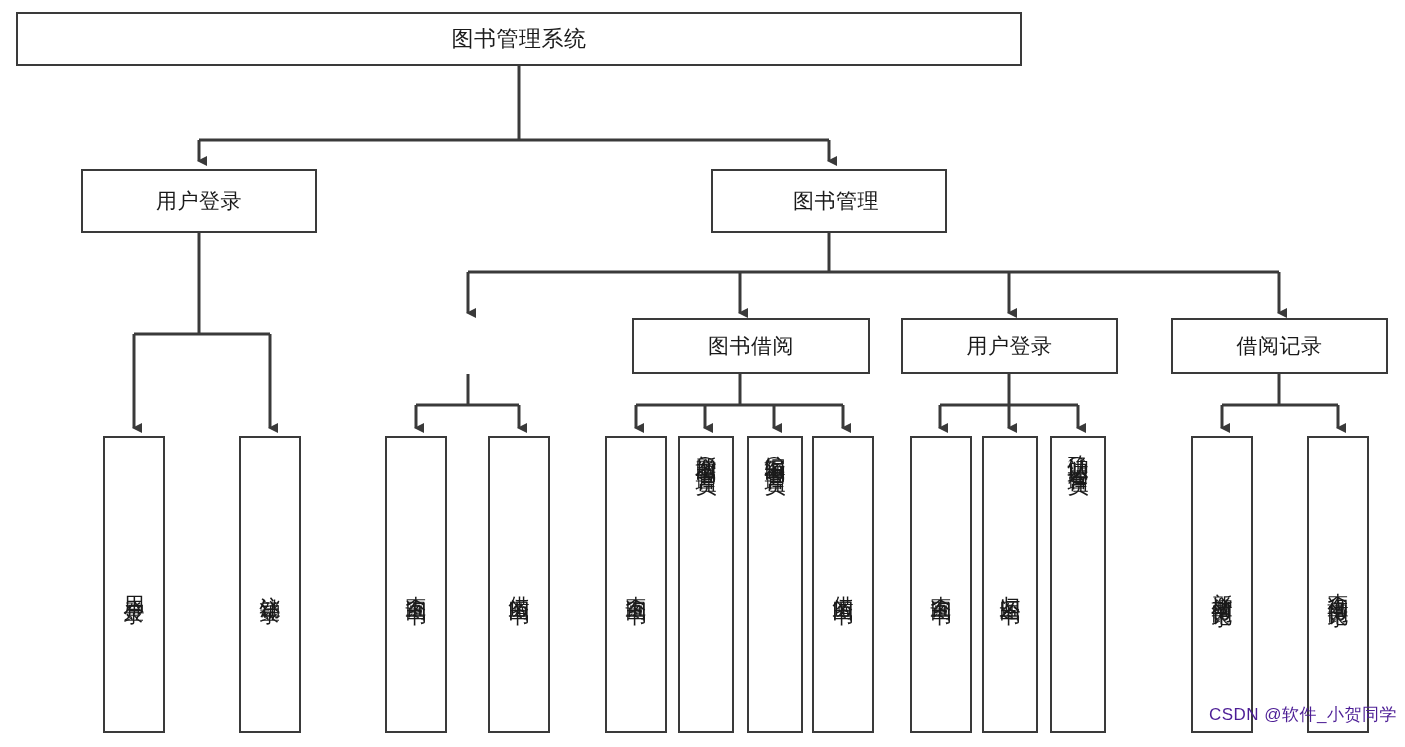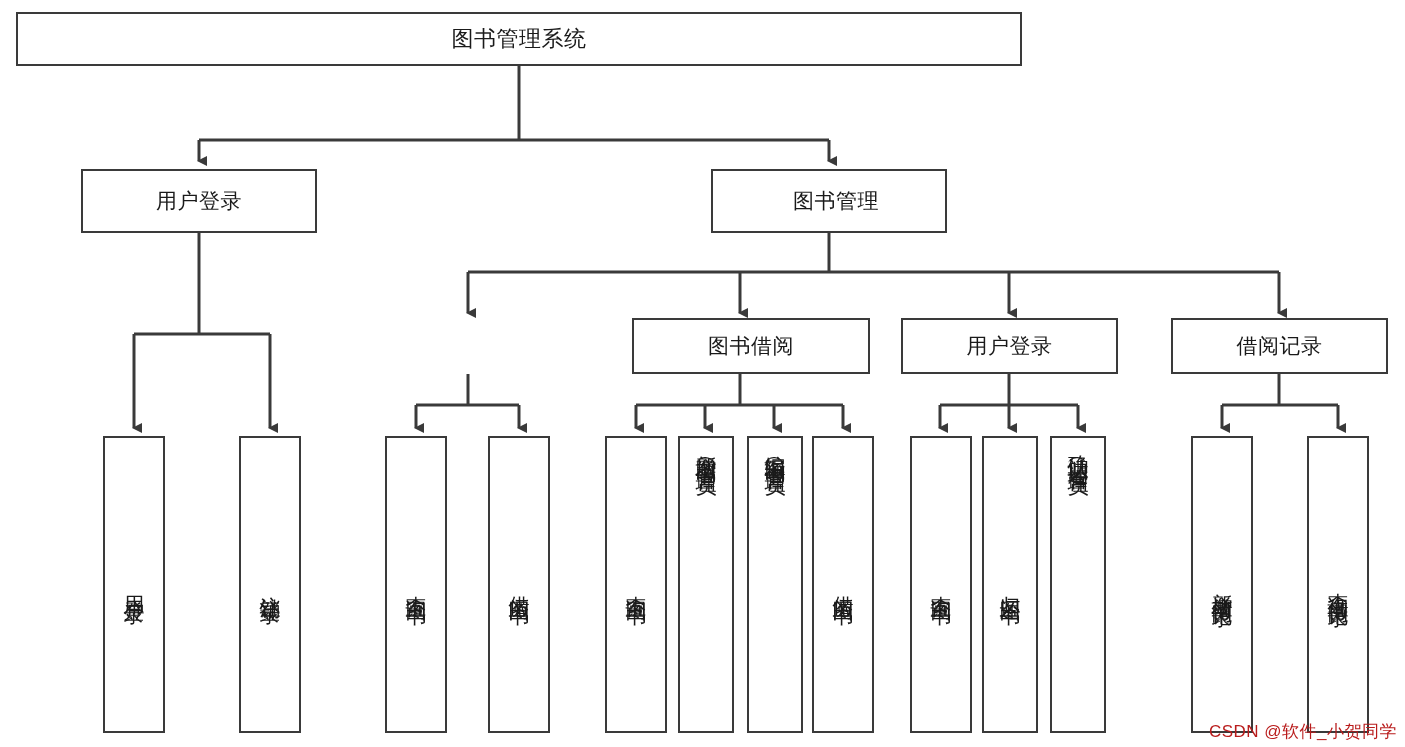--- a/index.html
+++ b/index.html
@@ -62,23 +62,23 @@
     line-height: 1.05;
     letter-spacing: 3px;
     white-space: nowrap;
   }
   .node.leaf.centered {
     align-items: center;
   }
   #watermark {
     position: absolute;
     right: 8px;
-    bottom: 4px;
+    bottom: 21px;
     font-size: 17px;
-    color: #b91c1c;
+    color: #4c1d95;
     white-space: nowrap;
     letter-spacing: 0.5px;
   }
 </style>
 </head>
 <body>
 
 <div id="canvas">
 
   <svg id="edges" viewBox="0 0 1405 747" xmlns="http://www.w3.org/2000/svg">

